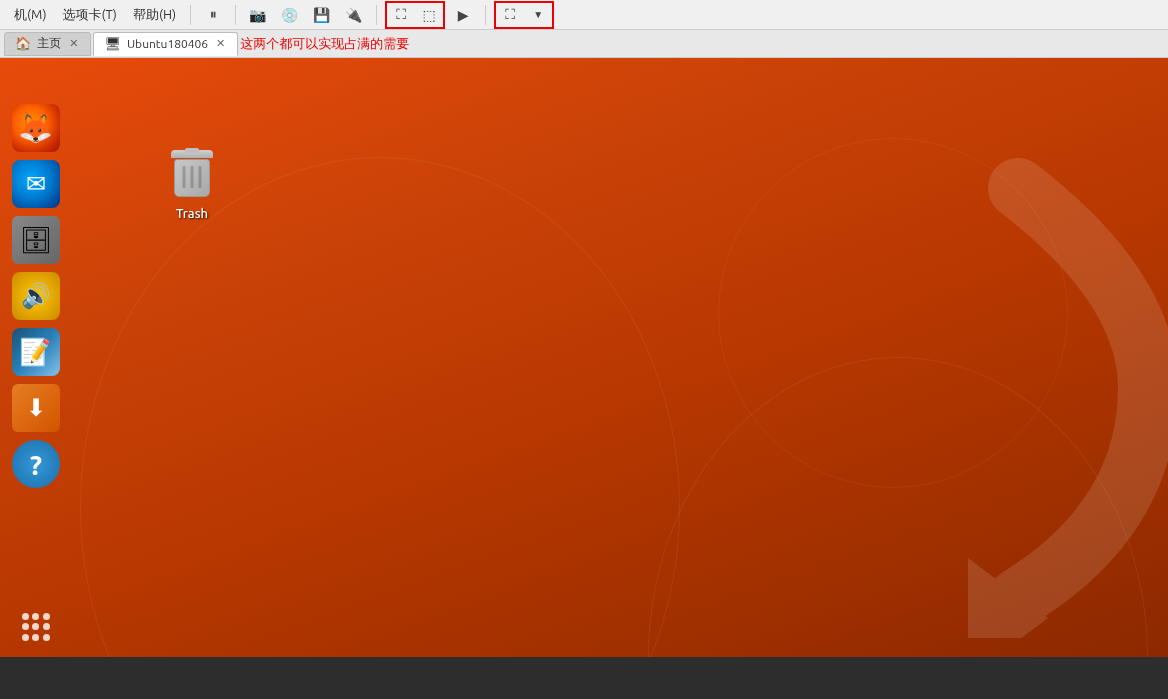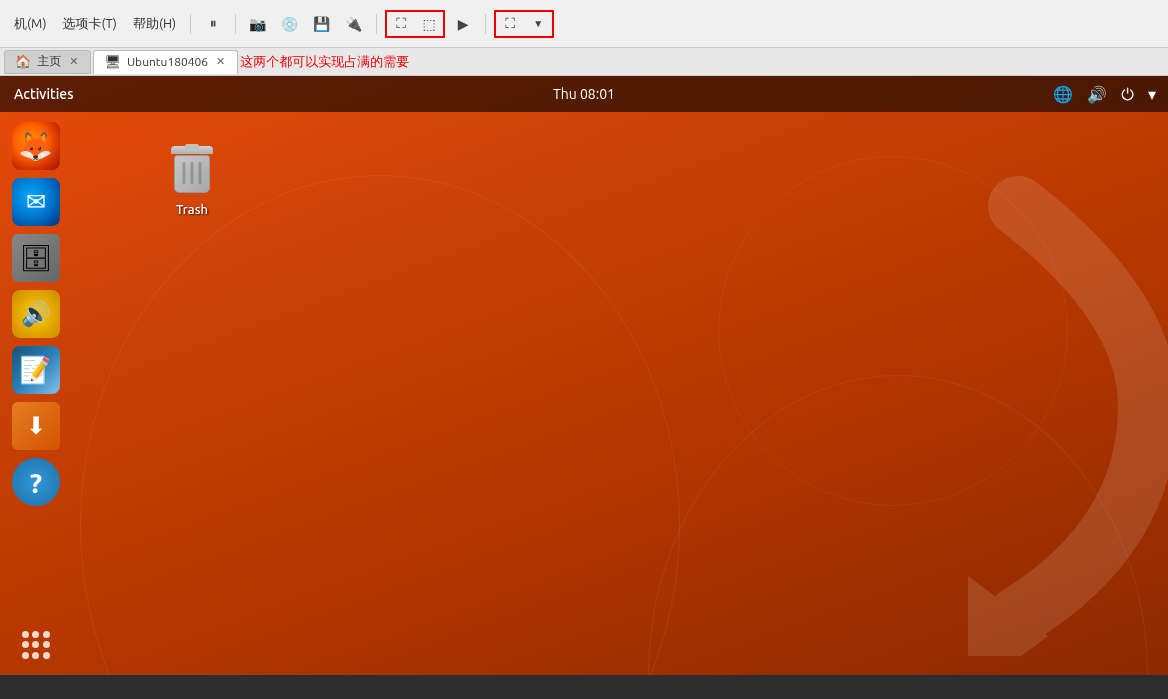--- a/index.html
+++ b/index.html
@@ -1,20 +1,20 @@
 <!DOCTYPE html>
 <html><head>
   <meta charset="utf-8">
   <style>
     * { margin: 0; padding: 0; box-sizing: border-box; }
     body { width: 1168px; height: 699px; overflow: hidden; font-family: 'Ubuntu', 'Noto Sans', sans-serif; background: #2d2d2d; }
 
     
     .vbox-menubar {
-      height: 48px;
+      height: 30px;
       background: #f0f0f0;
       display: flex;
       align-items: center;
       padding: 0 8px;
       border-bottom: 1px solid #ccc;
       gap: 4px;
     }
     .vbox-menu-item {
       font-size: 13px;
       padding: 2px 6px;
@@ -408,30 +408,20 @@
 
   <div class="swoosh1"></div>
   <div class="swoosh2"></div>
   <div class="swoosh3"></div>
 
   <svg class="arrow-swoosh" viewBox="0 0 300 500" xmlns="http://www.w3.org/2000/svg">
     <path d="M150 50 Q280 150 280 250 Q280 380 150 460" stroke="white" stroke-width="60" fill="none" stroke-linecap="round"></path>
     <polygon points="100,420 180,480 100,540" fill="white"></polygon>
   </svg>
 
-  <div class="ubuntu-panel">
-    <div class="panel-activities">Activities</div>
-    <div class="panel-clock">Thu 08:01</div>
-    <div class="panel-right">
-      <span class="panel-icon">🌐</span>
-      <span class="panel-icon">🔊</span>
-      <span class="panel-icon">⏻</span>
-      <span class="panel-icon">▾</span>
-    </div>
-  </div>
 
   <div class="ubuntu-dock">
     <div class="dock-icon icon-firefox"></div>
     <div class="dock-icon icon-thunderbird"></div>
     <div class="dock-icon icon-files"></div>
     <div class="dock-icon icon-sound"></div>
     <div class="dock-icon icon-writer"></div>
     <div class="dock-icon icon-installer"></div>
     <div class="dock-icon icon-help"></div>
 
@@ -441,21 +431,21 @@
       <div class="dock-grid-dot"></div>
       <div class="dock-grid-dot"></div>
       <div class="dock-grid-dot"></div>
       <div class="dock-grid-dot"></div>
       <div class="dock-grid-dot"></div>
       <div class="dock-grid-dot"></div>
       <div class="dock-grid-dot"></div>
     </div>
   </div>
 
-  <div class="desktop-icon" style="top: 64px; left: 160px;">
+  <div class="desktop-icon" style="top: 86px; left: 160px;">
     <div class="trash-icon-img">
       <div class="trash-lid-handle"></div>
       <div class="trash-lid"></div>
       <div class="trash-body">
         <div class="trash-lines">
           <div class="trash-line"></div>
           <div class="trash-line"></div>
           <div class="trash-line"></div>
         </div>
       </div>

